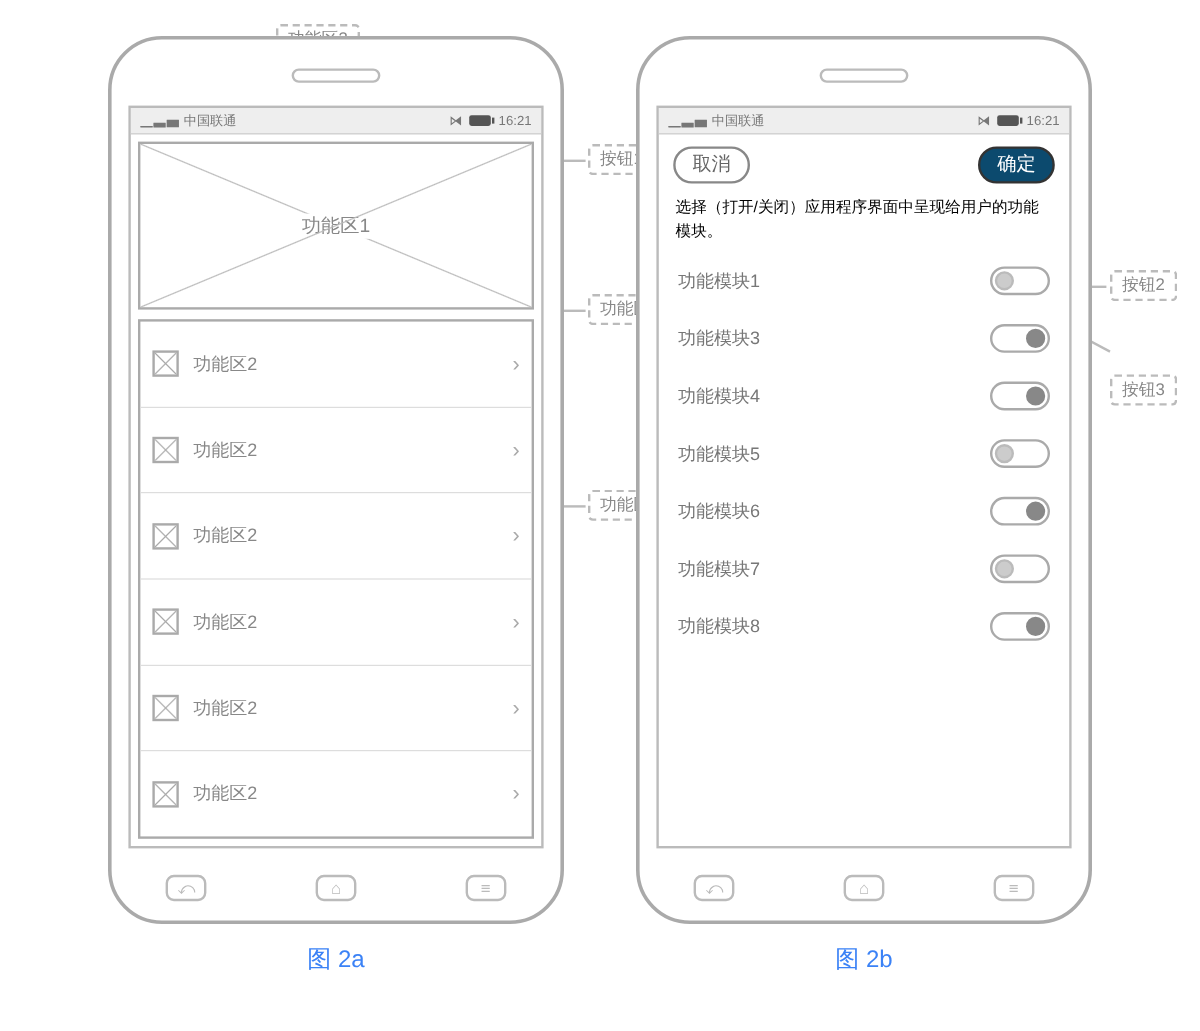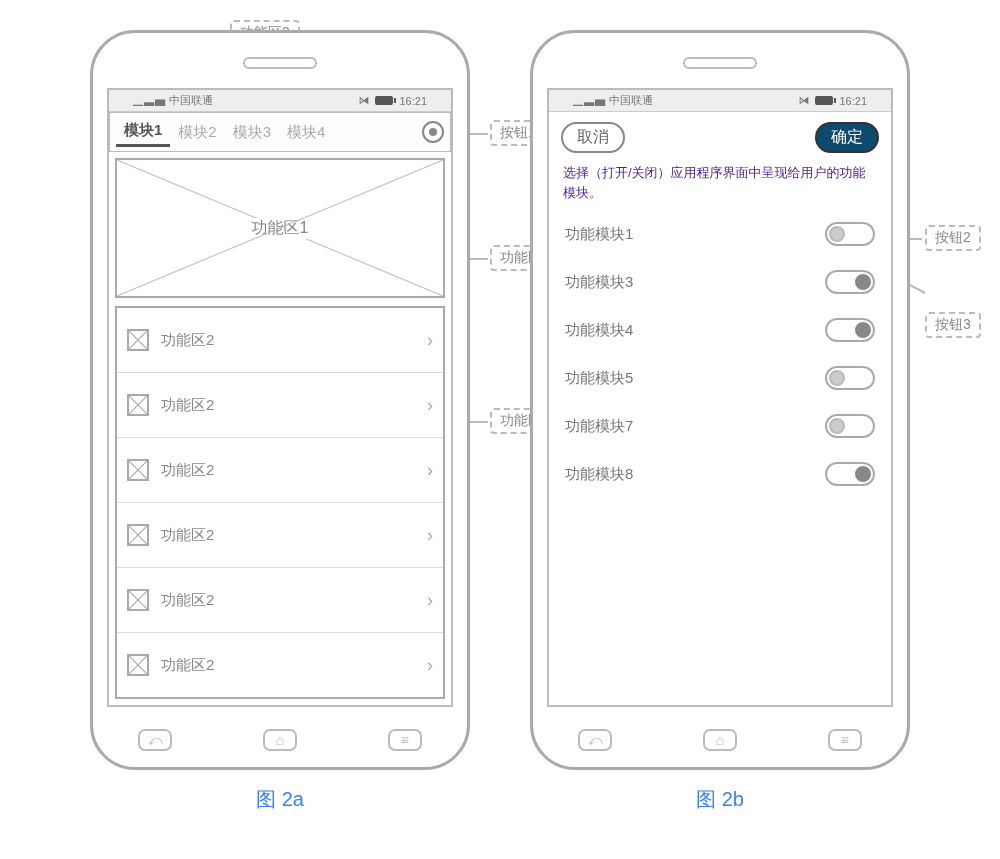--- a/index.html
+++ b/index.html
@@ -38,21 +38,21 @@
     border:2px solid #bbb;
     background:#fff;
     display:flex; flex-direction:column;
     overflow:hidden;
   }
   .statusbar {
     height:22px;
     background:#eee;
     border-bottom:1px solid #ccc;
     display:flex; justify-content:space-between; align-items:center;
-    padding:0 24px;
+    padding:0 8px;
     font-size:11px;
     color:#777;
   }
   .sb-right { display:flex; align-items:center; gap:6px; }
   .battery { width:18px; height:9px; background:#555; border-radius:2px; position:relative; }
   .battery::after { content:""; position:absolute; right:-3px; top:2px; width:2px; height:5px; background:#555; }
   .wifi-icon { font-size:11px; }
 
   
   .tabbar {
@@ -113,21 +113,21 @@
   
   .header-b {
     display:flex; justify-content:space-between; align-items:center;
     padding:10px 12px;
   }
   .btn-pill {
     border:2px solid #888; border-radius:16px;
     padding:3px 14px; font-size:16px; color:#666;
   }
   .btn-pill.solid { background:#0c4a6e; color:#fff; border-color:#333; }
-  .desc-b { padding:0 14px 8px 14px; font-size:13px; color:#4c1d95; line-height:1.5; }
+  .desc-b { padding:0 14px 8px 14px; font-size:13px; color:#000000; line-height:1.5; }
   .list-b { flex:1; display:flex; flex-direction:column; }
   .row-b {
     display:flex; align-items:center;
     padding:12px 16px;
     font-size:15px; color:#777;text-align:center;
   }
   .toggle {
     margin-left:auto;
     width:50px; height:24px;
     border:2px solid #aaa;
@@ -222,27 +222,20 @@
 
           <div class="statusbar">
             <span>▁▃▅ <span>中国联通</span></span>
             <span class="sb-right">
               <span class="wifi-icon">⧒</span>
               <span class="battery"></span>
               <span>16:21</span>
             </span>
           </div>
 
-          <div class="tabbar">
-            <div class="tab active">模块1</div>
-            <div class="tab">模块2</div>
-            <div class="tab">模块3</div>
-            <div class="tab">模块4</div>
-            <div class="tab-icon"></div>
-          </div>
 
           <div class="content-a">
             <div class="hero">
               <span>功能区1</span>
             </div>
             <div class="list-a">
               <div class="row-a">
                   <span class="rowicon"></span>
                   <span>功能区2</span>
                   <span class="chev">›</span>
@@ -337,20 +330,26 @@
                   <span class="knob"></span>
                 </span>
             </div>
             <div class="row-b">
               <span>功能模块5</span>
               <span class="toggle off-light">
                   <span class="knob"></span>
                 </span>
             </div>
             <div class="row-b">
+              <span>功能模块6</span>
+              <span class="toggle on">
+                  <span class="knob"></span>
+                </span>
+            </div>
+            <div class="row-b">
               <span>功能模块7</span>
               <span class="toggle off-light">
                   <span class="knob"></span>
                 </span>
             </div>
             <div class="row-b">
               <span>功能模块8</span>
               <span class="toggle on">
                   <span class="knob"></span>
                 </span>

